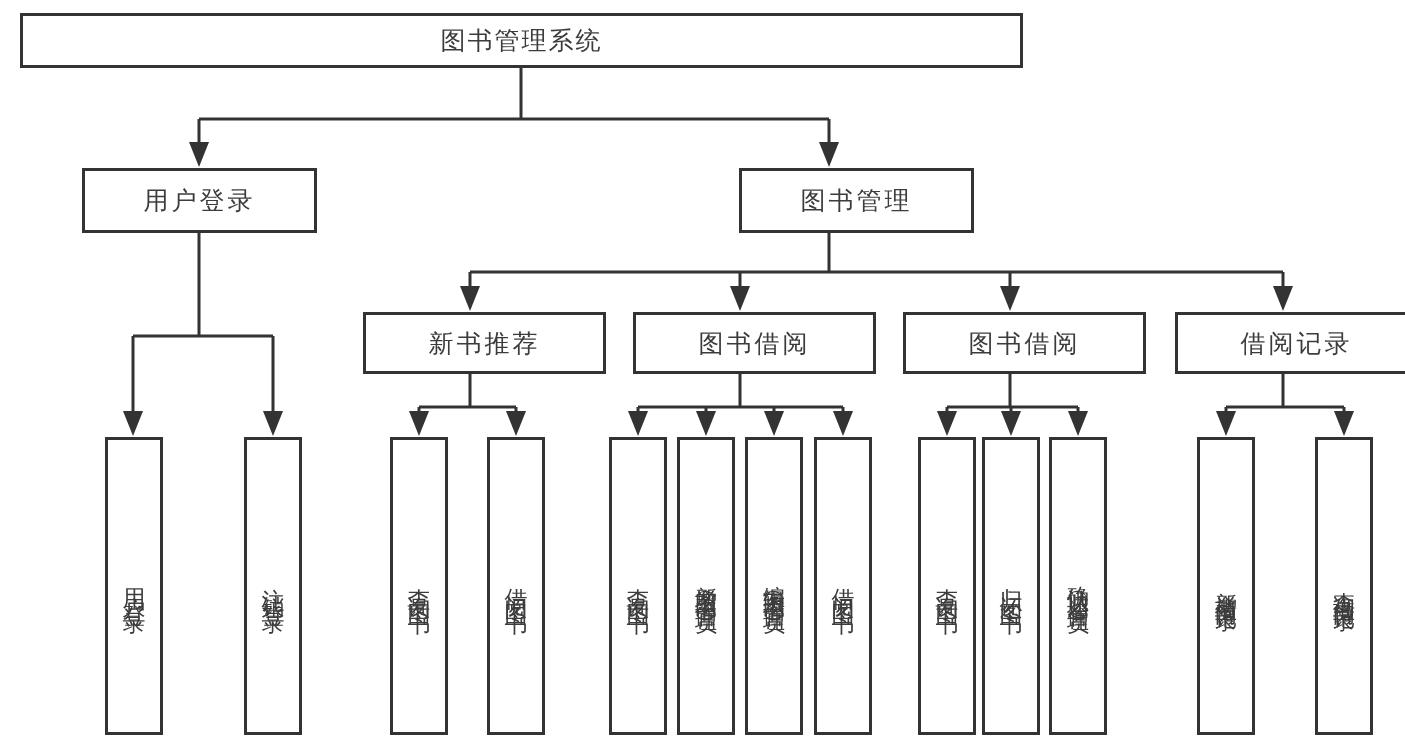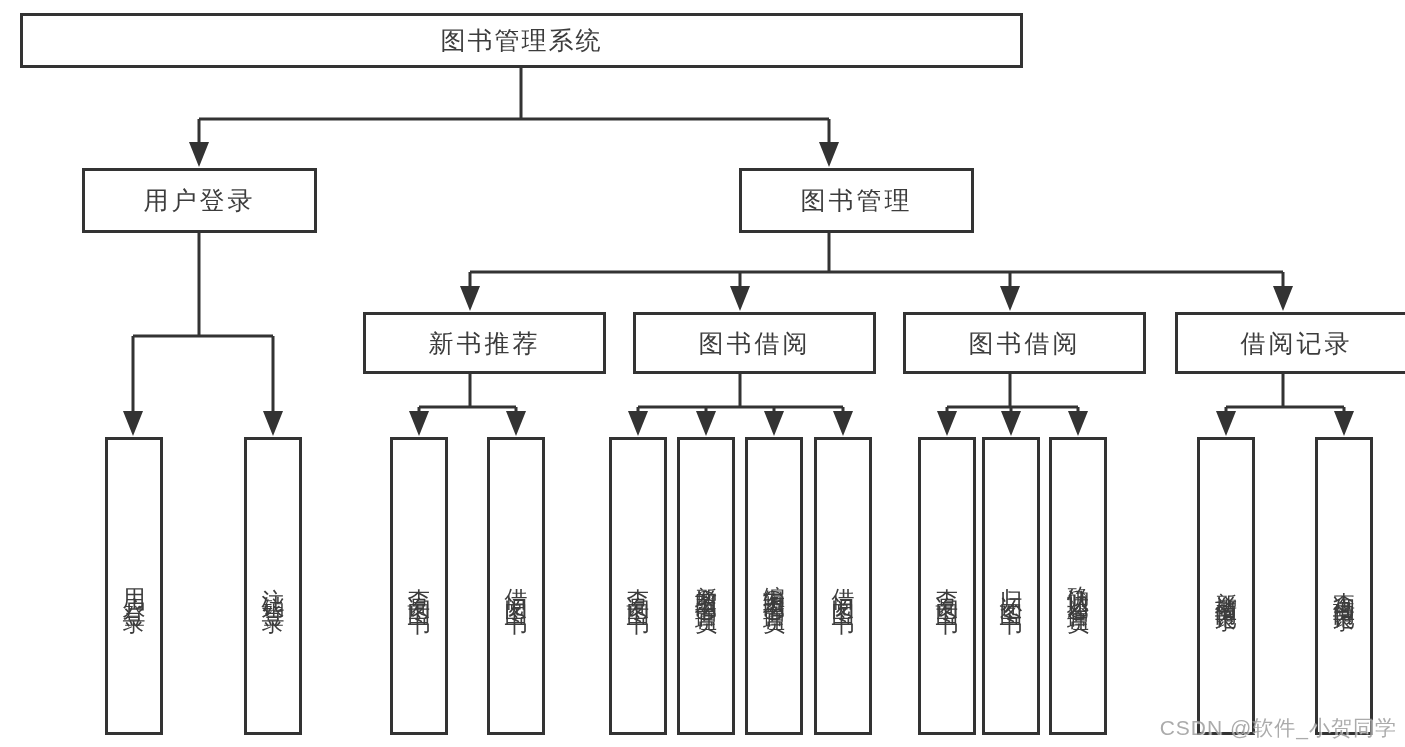--- a/index.html
+++ b/index.html
@@ -203,15 +203,14 @@
     <span>确认归还（管理员）</span>
   </div>
 
   <div class="node leaf tight leaf-11">
     <span>新增借阅记录</span>
   </div>
   <div class="node leaf tight leaf-12">
     <span>查询借阅记录</span>
   </div>
 
-  <div class="watermark">CSDN @软件_小贺同学</div>
 
 </div>
 
 </body></html>

